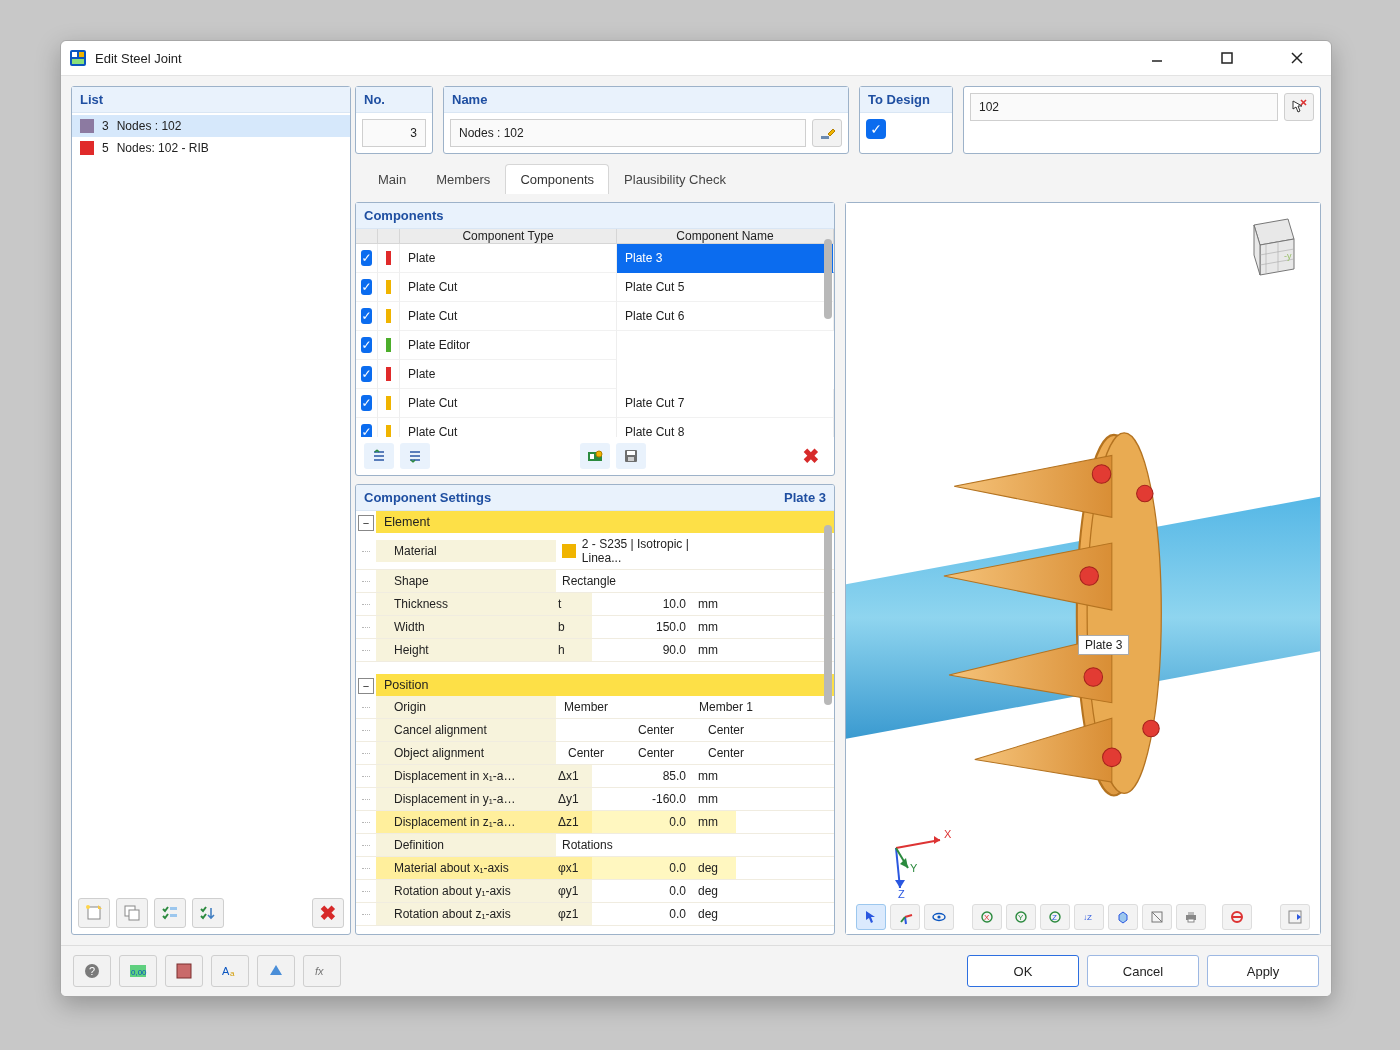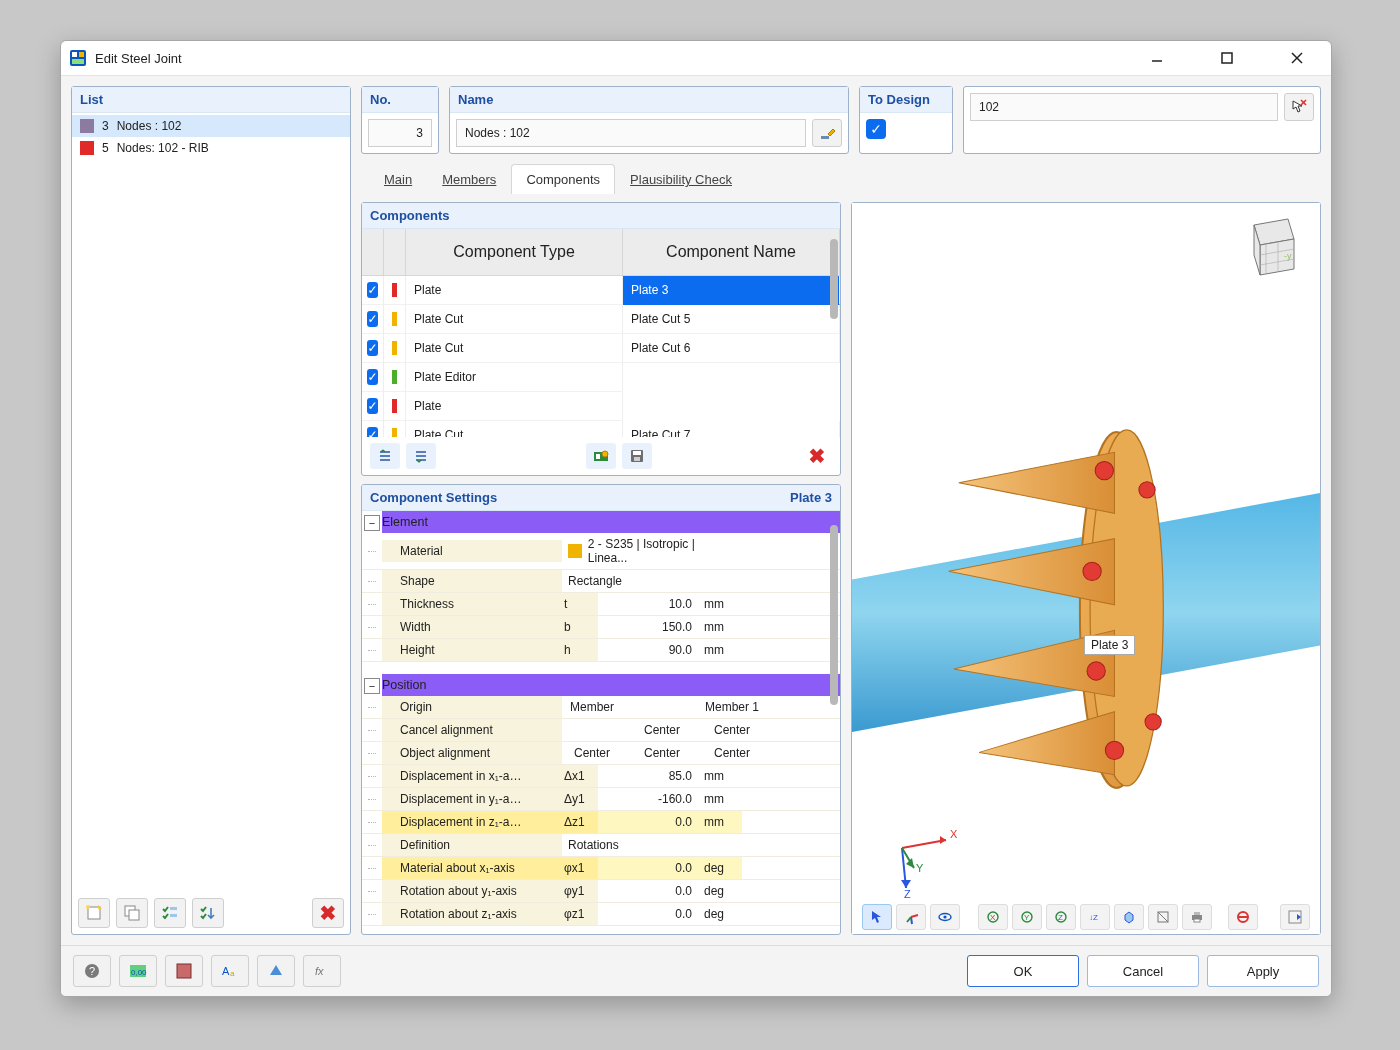--- a/index.html
+++ b/index.html
@@ -31,21 +31,21 @@
   .titlebar{
     height:34px; display:flex; align-items:center; padding:0 6px 0 8px; background:#fff;
     border-bottom:1px solid #e3e3e3; border-radius:6px 6px 0 0;
   }
   .appicon{width:18px;height:18px; margin-right:8px; display:inline-flex;}
   .appicon svg{width:100%;height:100%;}
   .titlebar .title{font-size:13px;}
   .winctl{margin-left:auto; display:flex; gap:26px; padding-right:6px;}
   .winbtn{width:44px;height:30px; display:flex;align-items:center;justify-content:center; font-size:16px; color:#222; cursor:pointer;}
   
-  .main{flex:1; display:flex; gap:10px; padding:10px;}
+  .main{flex:1; display:flex; gap:4px; padding:10px;}
   .leftcol{width:280px; display:flex; flex-direction:column; gap:8px;}
   .rightcol{flex:1; display:flex; flex-direction:column; gap:8px;}
   
   .panel{border:1px solid var(--panel-border); background:#fff; border-radius:3px; display:flex; flex-direction:column;}
   .panel .ph{background:var(--panel-header-bg); color:var(--panel-header-text); font-weight:600; padding:5px 8px; border-bottom:1px solid #d9e6f4; font-size:13px;}
   .panel .pc{flex:1;}
   
   .toprow{display:flex; gap:10px;}
   .panel.no{width:76px;}
   .panel.name{flex:1;}
@@ -54,45 +54,45 @@
   .panel.no .ph{padding-left:8px;}
   .inputrow{display:flex; align-items:center; gap:6px; padding:6px;}
   .input{flex:1; height:26px; border:1px solid #cfcfcf; background:#fafafa; display:flex; align-items:center; padding:0 8px;}
   .input.right{justify-content:flex-end;}
   .iconbtn{width:28px;height:26px; border:1px solid #cfcfcf; border-radius:3px; background:#f2f2f2; display:flex;align-items:center;justify-content:center; cursor:pointer;}
   .chk{width:20px;height:20px; border-radius:4px; background:var(--blue); display:flex;align-items:center;justify-content:center; color:#fff; font-size:14px;}
   
   .tabs{display:flex; gap:0; padding:0 8px; margin-top:2px;}
   .tab{padding:7px 14px; border:1px solid transparent; border-bottom:none; color:#333; cursor:pointer; font-size:13px;}
   .tab.active{background:#fff; border-color:var(--grid-border); border-radius:4px 4px 0 0;}
-  .tab:not(.active){color:#444;text-decoration:underline;}
+  .tab:not(.active){color:#444;}
   .contentrow{flex:1; display:flex; gap:10px;}
   .centercol{width:480px; display:flex; flex-direction:column; gap:8px;}
   .preview{flex:1;}
   .ghead{display:grid; grid-template-columns:22px 22px 1fr 1fr; background:var(--grid-header-bg);}
-  .ghead div{padding:14px 8px; border-right:1px solid var(--grid-border); border-bottom:1px solid var(--grid-border); text-align:center; font-size:16px;}
+  .ghead div{padding:0 8px; border-right:1px solid var(--grid-border); border-bottom:1px solid var(--grid-border); text-align:center; font-size:12px;}
   .grow{display:grid; grid-template-columns:22px 22px 1fr 1fr; align-items:center;}
   .grow > div{padding:3px 8px; border-right:1px solid #eee; border-bottom:1px solid #f1f1f1; height:22px; display:flex; align-items:center;}
   .grow .cchk{justify-content:center;}
   .smchk{width:16px;height:16px;border-radius:3px;background:var(--blue);display:flex;align-items:center;justify-content:center;color:#fff;font-size:12px;}
   .swatch{width:14px;height:14px;}
   .grow.sel .cname{background:var(--row-selected); color:#fff;}
   .grow.sel .cname{border-bottom:1px solid var(--row-selected);}
   .scrollpad{position:relative;}
   .vscroll{position:absolute; right:0; top:0; bottom:0; width:12px; background:transparent;}
   .vscroll .thumb{position:absolute; left:2px; right:2px; top:10px; height:80px; background:#b8b8b8; border-radius:4px;}
   .xred{color:#d72a2a; font-size:20px; font-weight:bold;}
   .toolbar{display:flex; align-items:center; gap:6px; padding:6px 8px;}
   .tb{width:28px;height:24px;border:1px solid transparent;border-radius:3px;background:#e9f2fc;display:flex;align-items:center;justify-content:center;cursor:pointer;}
   
   .csettings .ph{display:flex; justify-content:space-between;}
   .pgrid{padding:0 0 6px 0; position:relative;}
   .treegrp{display:grid; grid-template-columns:20px 1fr; align-items:start;}
   .expander{width:14px;height:14px;border:1px solid #888;display:flex;align-items:center;justify-content:center;margin:4px 0 0 2px; cursor:pointer; font-size:11px; line-height:1;}
-  .grplabel{padding:4px 0; font-size:12.5px; background:#8b5cf6;}
+  .grplabel{padding:4px 8px; font-size:12.5px; background:#fde047;}
   .prow{display:grid; grid-template-columns:20px 180px 36px 100px 44px; align-items:center; border-bottom:1px solid #f0ece0;}
   .prow .dots{color:#bdbdbd;position:relative;}
   .prow .dots::before{content:""; position:absolute; left:6px; top:50%; width:8px; border-top:1px dotted #b6b6b6;}
   .prow .plabel{padding:4px 4px 4px 18px; background:#f7f3dc;}
   .prow .psym{padding:4px 2px; background:#f7f3dc;}
   .prow .pval{padding:4px 6px; text-align:right;}
   .prow .punit{padding:4px 6px;}
   .prow.hl .plabel,.prow.hl .psym{background:var(--highlight);}
   .prow.hl .pval,.prow.hl .punit{background:#fff7c0;}
   .prow.wide{grid-template-columns:20px 180px 180px;}

